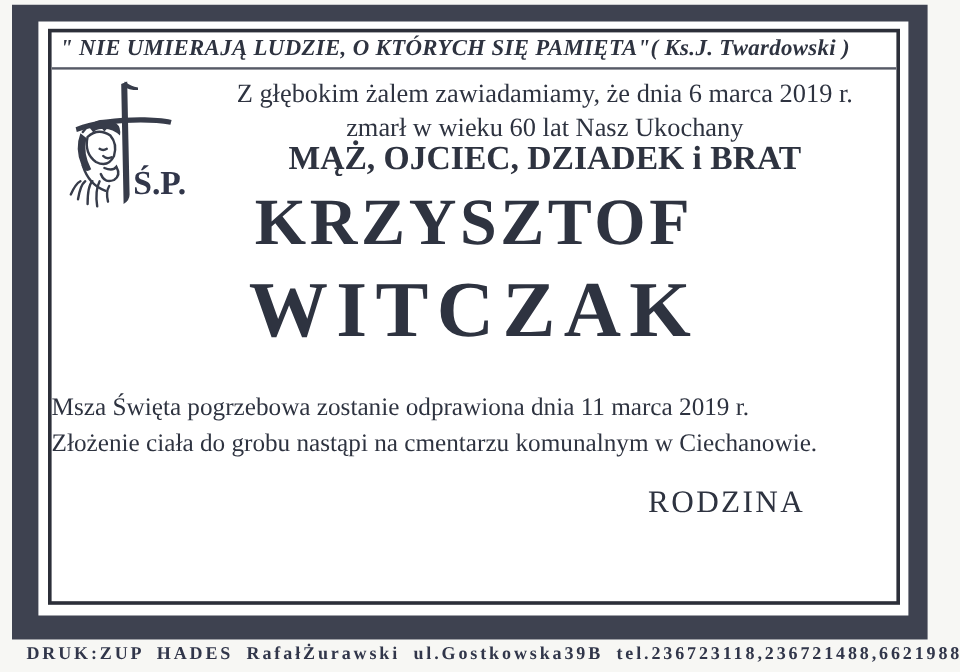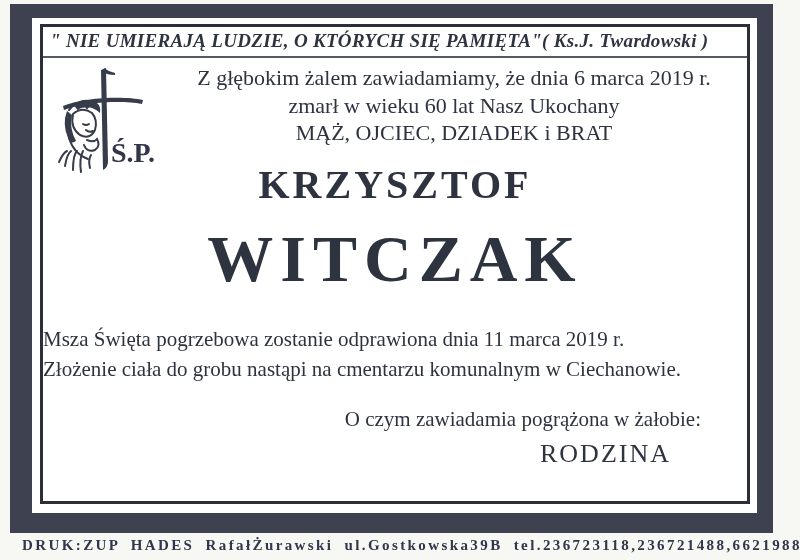--- a/index.html
+++ b/index.html
@@ -50,32 +50,32 @@
     width:122px; height:118px;
   }
   .announce{
     margin-left:118px;
     margin-top:6px;
     text-align:center;
     font-size:22px;
     line-height:28px;
   }
   .relations{
-    font-weight:normal;
-    font-size:22px;
+    font-weight:bold;
+    font-size:28px;
     line-height:26px;
   }
   .name-block{
     text-align:center;
     margin-top:10px;
     font-weight:bold;
     line-height:1;
   }
   .first-name{
-    font-size:40px;
+    font-size:55px;
     letter-spacing:3px;
     line-height:58px;
   }
   .last-name{
     font-size:66px;
     letter-spacing:7px;
     line-height:74px;
     margin-top:8px;
   }
   .funeral{
@@ -163,21 +163,20 @@
         <div class="first-name">KRZYSZTOF</div>
         <div class="last-name">WITCZAK</div>
       </div>
 
       <div class="funeral">
         <div>Msza Święta pogrzebowa zostanie odprawiona dnia 11 marca 2019 r.</div>
         <div>Złożenie ciała do grobu nastąpi na cmentarzu komunalnym w Ciechanowie.</div>
       </div>
 
       <div class="closing">
-        <div class="closing-line">O czym zawiadamia  pogrążona w żałobie:</div>
         <div class="family">RODZINA</div>
       </div>
 
     </div>
   </div>
 </div>
 
 <div class="print-line">DRUK:ZUP HADES RafałŻurawski ul.Gostkowska39B tel.236723118,236721488,662198820</div>
 
 </body></html>

